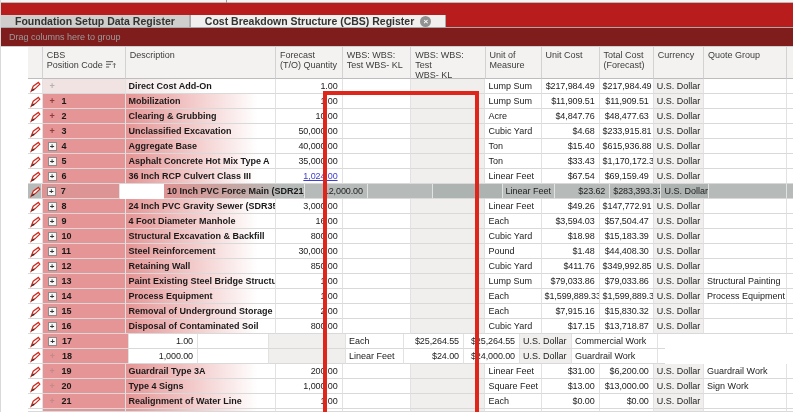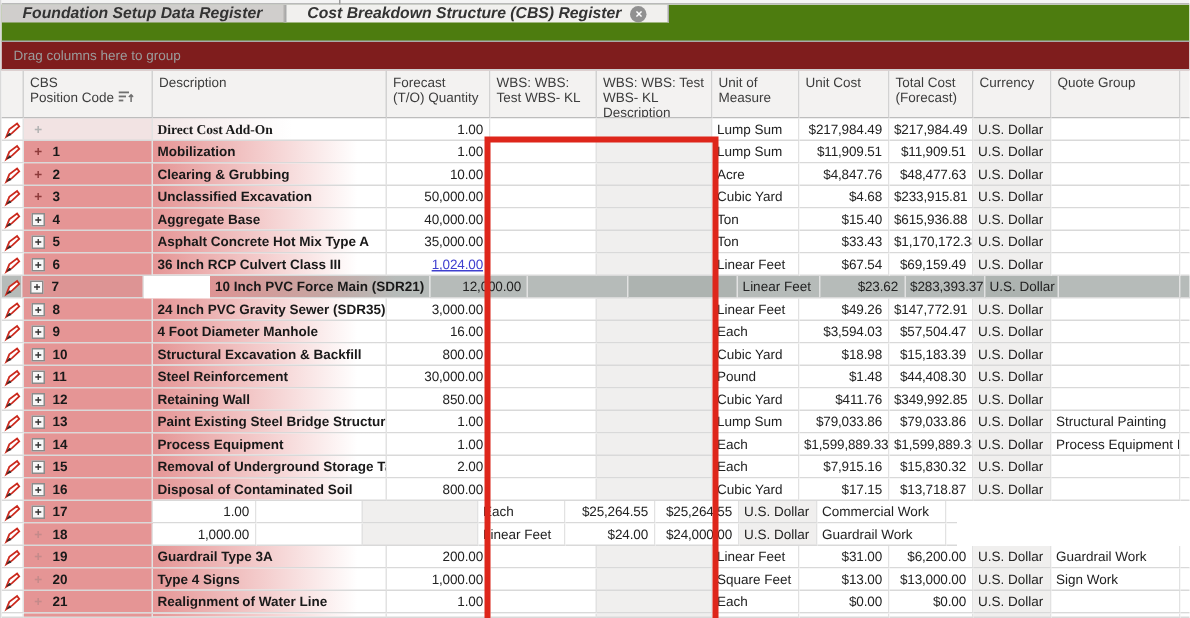--- a/index.html
+++ b/index.html
@@ -6,50 +6,50 @@
   body { background:#fff; }
   .app {
     position:relative; width:793px; height:412px; overflow:hidden;
     font-family:"Liberation Sans","DejaVu Sans",sans-serif; font-size:9px; color:#222;
     background:#fff; border-left:1px solid #d9d9d9;
   }
   
   .topstrip { height:3px; background:#f4f4f4; border-bottom:1px solid #b9b9b9; position:relative; }
   .topstrip .tick { position:absolute; left:225px; top:0; width:1px; height:3px; background:#9a9a9a; }
   
-  .tabbar { height:25px; background:#4d7c0f; border-bottom:1px solid #a9a9a9; display:flex; align-items:flex-start;font-style:italic; }
+  .tabbar { height:25px; background:#b91c1c; border-bottom:1px solid #a9a9a9; display:flex; align-items:flex-end; }
   .tab { display:flex; align-items:center; gap:6px; padding:0 14px; font-size:10.5px; font-weight:bold; color:#333;
          background:#d0cecc; border-right:1px solid #b2b0ae; cursor:default; }
   .tab.active { background:#f1f0ee; border-left:1px solid #a9a9a9; border-right:1px solid #a9a9a9; }
   .tab-close { width:11px; height:11px; border-radius:50%; background:#919191; color:#fff; font-size:8px; line-height:11px;
                text-align:center; font-weight:bold; }
   
   .groupbar { height:19px; background:#7f1d1d; border-bottom:1px solid #cfcfcf; line-height:18px; padding-left:8px; color:#9b9b9b; }
   
   .grid { position:relative; }
-  .hrow, .row { display:flex; width:793px; }
+  .hrow, .row { display:flex; width:793px;padding-left:27px; }
   .hrow { height:32px; }
   .hcell { background:#f3f2f1; border-right:1px solid #d2d2d2; border-bottom:1px solid #bdbdbd; color:#3c3c3c;
            padding:3px 3px 0 4px; overflow:hidden; }
   .hcell span { white-space:pre-line; line-height:10px; display:inline; }
   .row { height:15px; }
   .row.partial { height:3px; overflow:hidden; }
   .cell { border-right:1px solid #e2e2e2; border-bottom:1px solid #d9d9d9; padding:0 3px; line-height:14px;
           white-space:nowrap; overflow:hidden; background:#fff; }
   
   .c-ind{width:15px} .c-pos{width:86px} .c-desc{width:156px} .c-qty{width:69px}
   .c-wbs1{width:71px} .c-wbs2{width:77px} .c-uom{width:58px} .c-ucost{width:60px}
   .c-tcost{width:56px} .c-curr{width:52px} .c-quote{width:86px} .c-sliver{width:7px; border-right:none}
   .num { text-align:right; padding-right:4px; letter-spacing:-0.1px; }
   
   .row .c-pos { background:#e59595; font-weight:bold; color:#191919; display:flex; align-items:center; }
   .row .c-desc { background:linear-gradient(to right,#e59595 0%,#f3caca 45%,#ffffff 88%); font-weight:bold; color:#191919; }
   .row .c-wbs2, .row .c-curr { background:#f0efee; }
   .row.light .c-pos { background:#f2e3e3; }
-  .row.light .c-desc { background:linear-gradient(to right,#f4e7e7 0%,#ffffff 60%);font-family:Liberation Serif, serif; }
+  .row.light .c-desc { background:linear-gradient(to right,#f4e7e7 0%,#ffffff 60%); }
   .row.partial .c-pos { background:#e59595; }
   .row.selected .cell { background:#b6bbb9; }
   .row.selected .c-pos { background:#dd9494; }
   .row.selected .c-desc { background:linear-gradient(to right,#dd9494 0%,#c9a3a0 45%,#b6bbb9 85%);margin-left:44px; }
   .row.selected .c-wbs2, .row.selected .c-curr { background:#adb3b0; }
   .row .c-ind { background:#fff; padding:0 1px; }
   
   .ex { display:inline-block; width:9px; height:9px; line-height:8px; text-align:center; margin:0 5px 0 2px;
         font-size:9px; font-weight:bold; flex:0 0 9px; }
   .ex-box { border:1px solid #8b8b8b; background:#f7f7f7; color:#333; font-size:8px; line-height:7px; }

